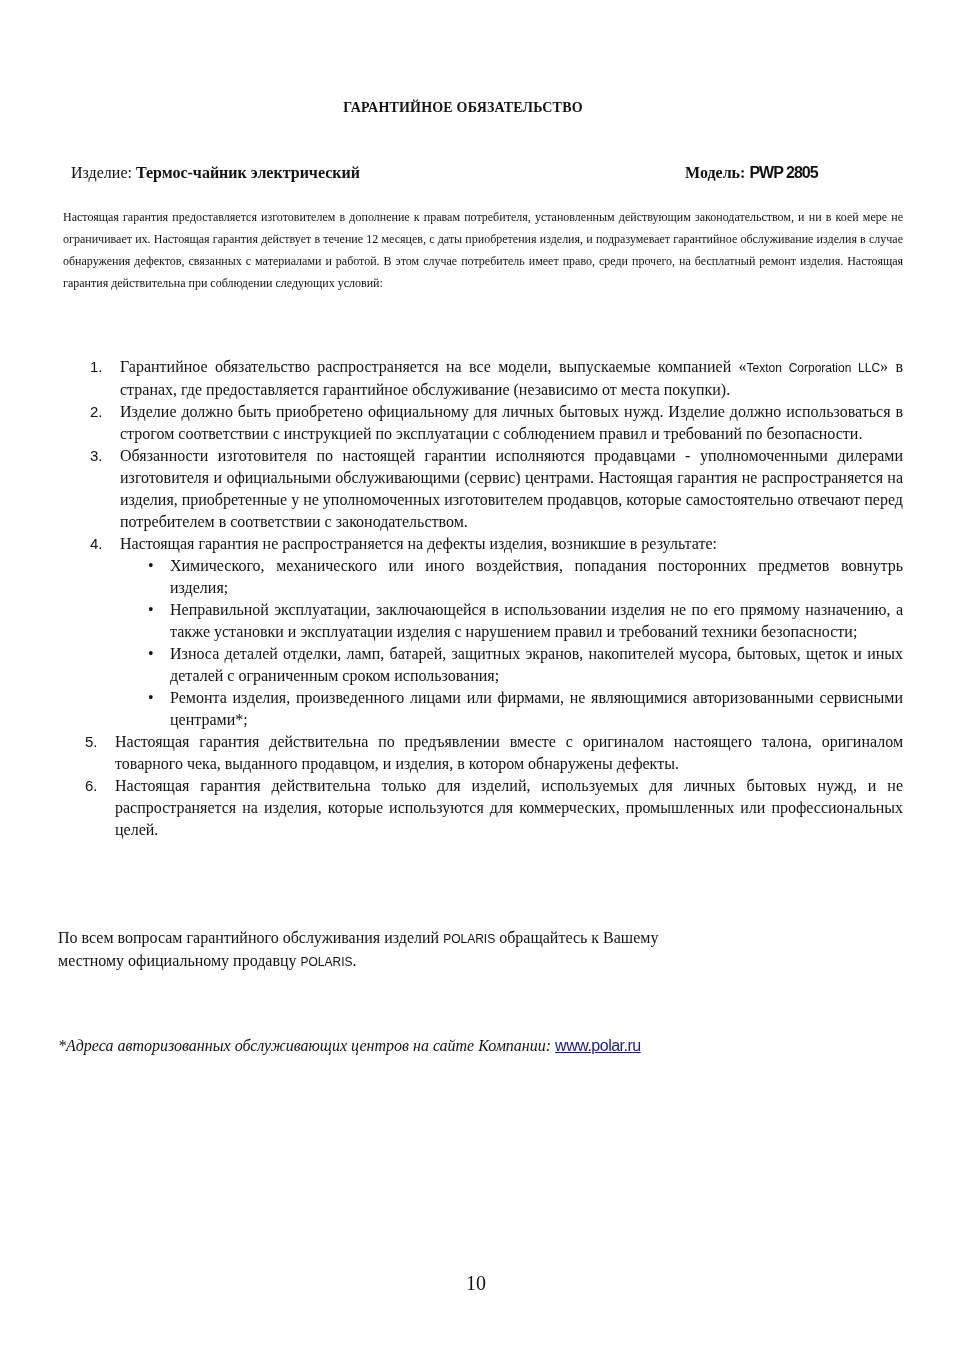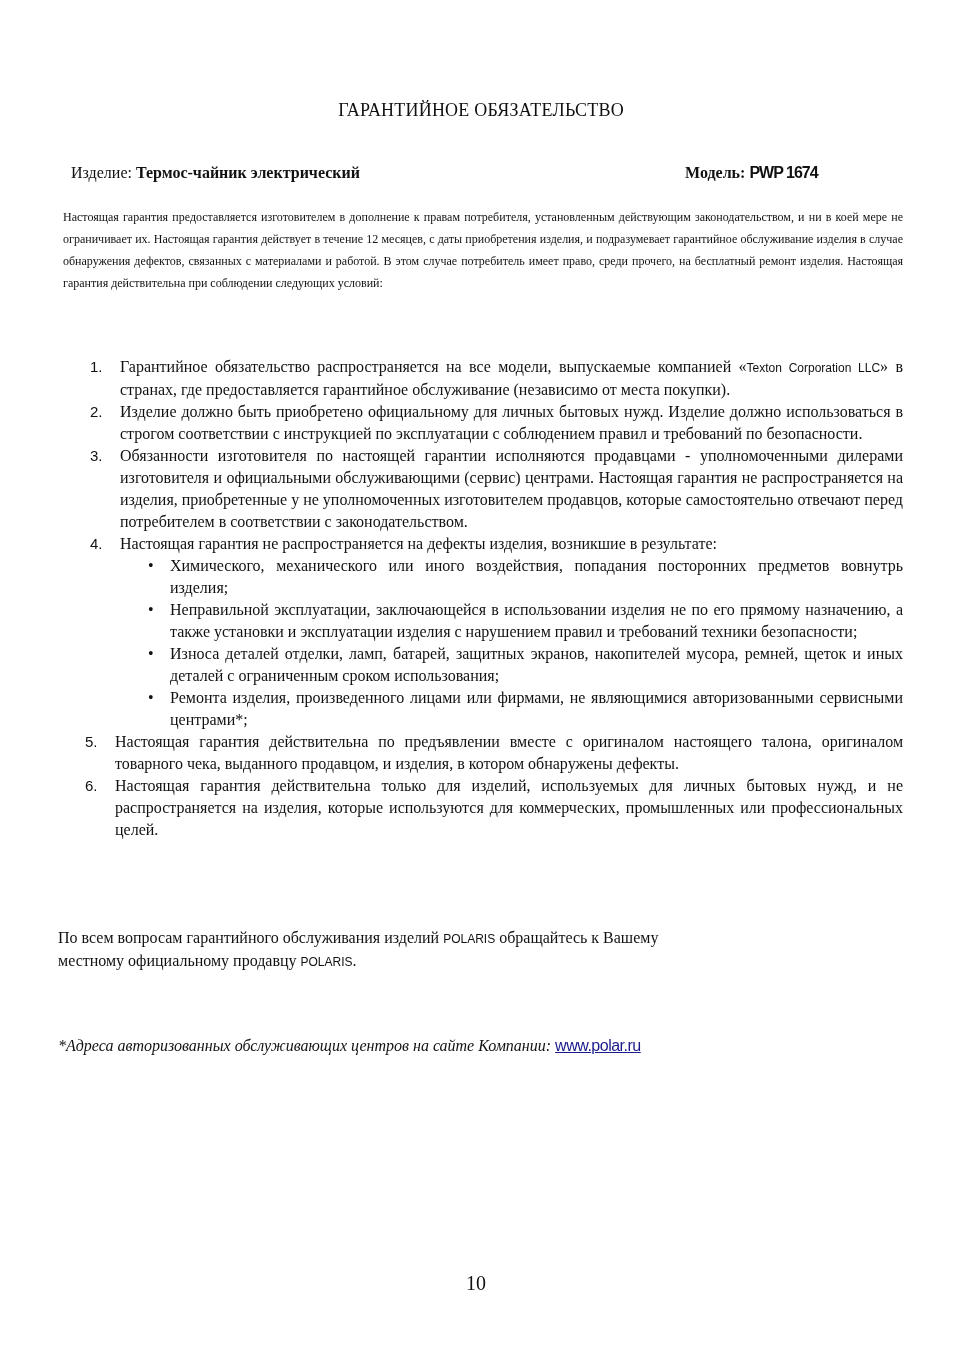--- a/index.html
+++ b/index.html
@@ -2,21 +2,21 @@
 <html><head>
 <meta charset="utf-8">
 <style>
   html, body { margin: 0; padding: 0; background: #ffffff; }
   body {
     width: 954px; height: 1350px; position: relative; overflow: hidden;
     font-family: "Liberation Serif", serif; color: #111111; font-size: 16px;
   }
   .title {
     position: absolute; top: 100px; left: 0; width: 926px; text-align: center;
-    font-weight: normal; font-size: 18px; letter-spacing: 0.2px; margin-left: 18px;
+    font-weight: bold; font-size: 14px; letter-spacing: 0.2px;
   }
   .product-row {
     position: absolute; top: 164px; left: 63px; width: 790px; height: 22px;
     font-size: 16px;
   }
   .product-row .left { position: absolute; left: 0; top: 0; margin-left: 8px; }
   .product-row .right { position: absolute; left: 622px; top: 0; }
   .product-row b { font-weight: bold; }
   .model-code { font-family: "Liberation Sans", sans-serif; font-weight: bold; letter-spacing: -1px; font-size: 16px; }
   .intro {
@@ -51,21 +51,21 @@
 </head>
 <body>
 
 <div class="title">ГАРАНТИЙНОЕ ОБЯЗАТЕЛЬСТВО</div>
 
 <div class="product-row">
   <span class="left">
     <span>Изделие: </span><b>Термос-чайник электрический</b>
   </span>
   <span class="right">
-    <b>Модель: </b><span class="model-code">PWP 1674</span>
+    <b>Модель: </b><span class="model-code">PWP 2805</span>
   </span>
 </div>
 
 <div class="intro">Настоящая гарантия предоставляется изготовителем в дополнение к правам потребителя, установленным действующим законодательством, и ни в коей мере не ограничивает их. Настоящая гарантия действует в течение 12 месяцев, с даты приобретения изделия, и подразумевает гарантийное обслуживание изделия в случае обнаружения дефектов, связанных с материалами и работой. В этом случае потребитель имеет право, среди прочего, на бесплатный ремонт изделия. Настоящая гарантия действительна при соблюдении следующих условий:</div>
 
 <ol class="list">
   <li>
     <span class="num">1.</span>
     <span>Гарантийное обязательство распространяется на все модели, выпускаемые компанией «</span><span class="sans">Texton Corporation LLC</span><span>» в странах, где предоставляется гарантийное обслуживание (независимо от места покупки).</span>
   </li>
@@ -76,21 +76,21 @@
   <li>
     <span class="num">3.</span>
     <span>Обязанности изготовителя по настоящей гарантии исполняются продавцами - уполномоченными дилерами изготовителя и официальными обслуживающими (сервис) центрами. Настоящая гарантия не распространяется на изделия, приобретенные у не уполномоченных изготовителем продавцов, которые самостоятельно отвечают перед потребителем в соответствии с законодательством.</span>
   </li>
   <li>
     <span class="num">4.</span>
     <span>Настоящая гарантия не распространяется на дефекты изделия, возникшие в результате:</span>
     <ul class="sub">
       <li><span class="bullet">•</span><span>Химического, механического или иного воздействия, попадания посторонних предметов вовнутрь изделия;</span></li>
       <li><span class="bullet">•</span><span>Неправильной эксплуатации, заключающейся в использовании изделия не по его прямому назначению, а также установки и эксплуатации изделия с нарушением правил и требований техники безопасности;</span></li>
-      <li><span class="bullet">•</span><span>Износа деталей отделки, ламп, батарей, защитных экранов, накопителей мусора, ремней, щеток и иных деталей с ограниченным сроком использования;</span></li>
+      <li><span class="bullet">•</span><span>Износа деталей отделки, ламп, батарей, защитных экранов, накопителей мусора, бытовых, щеток и иных деталей с ограниченным сроком использования;</span></li>
       <li><span class="bullet">•</span><span>Ремонта изделия, произведенного лицами или фирмами, не являющимися авторизованными сервисными центрами*;</span></li>
     </ul>
   </li>
   <li class="shift">
     <span class="num">5.</span>
     <span>Настоящая гарантия действительна по предъявлении вместе с оригиналом настоящего талона, оригиналом товарного чека, выданного продавцом, и изделия, в котором обнаружены дефекты.</span>
   </li>
   <li class="shift">
     <span class="num">6.</span>
     <span>Настоящая гарантия действительна только для изделий, используемых для личных бытовых нужд, и не распространяется на изделия, которые используются для коммерческих, промышленных или профессиональных целей.</span>

